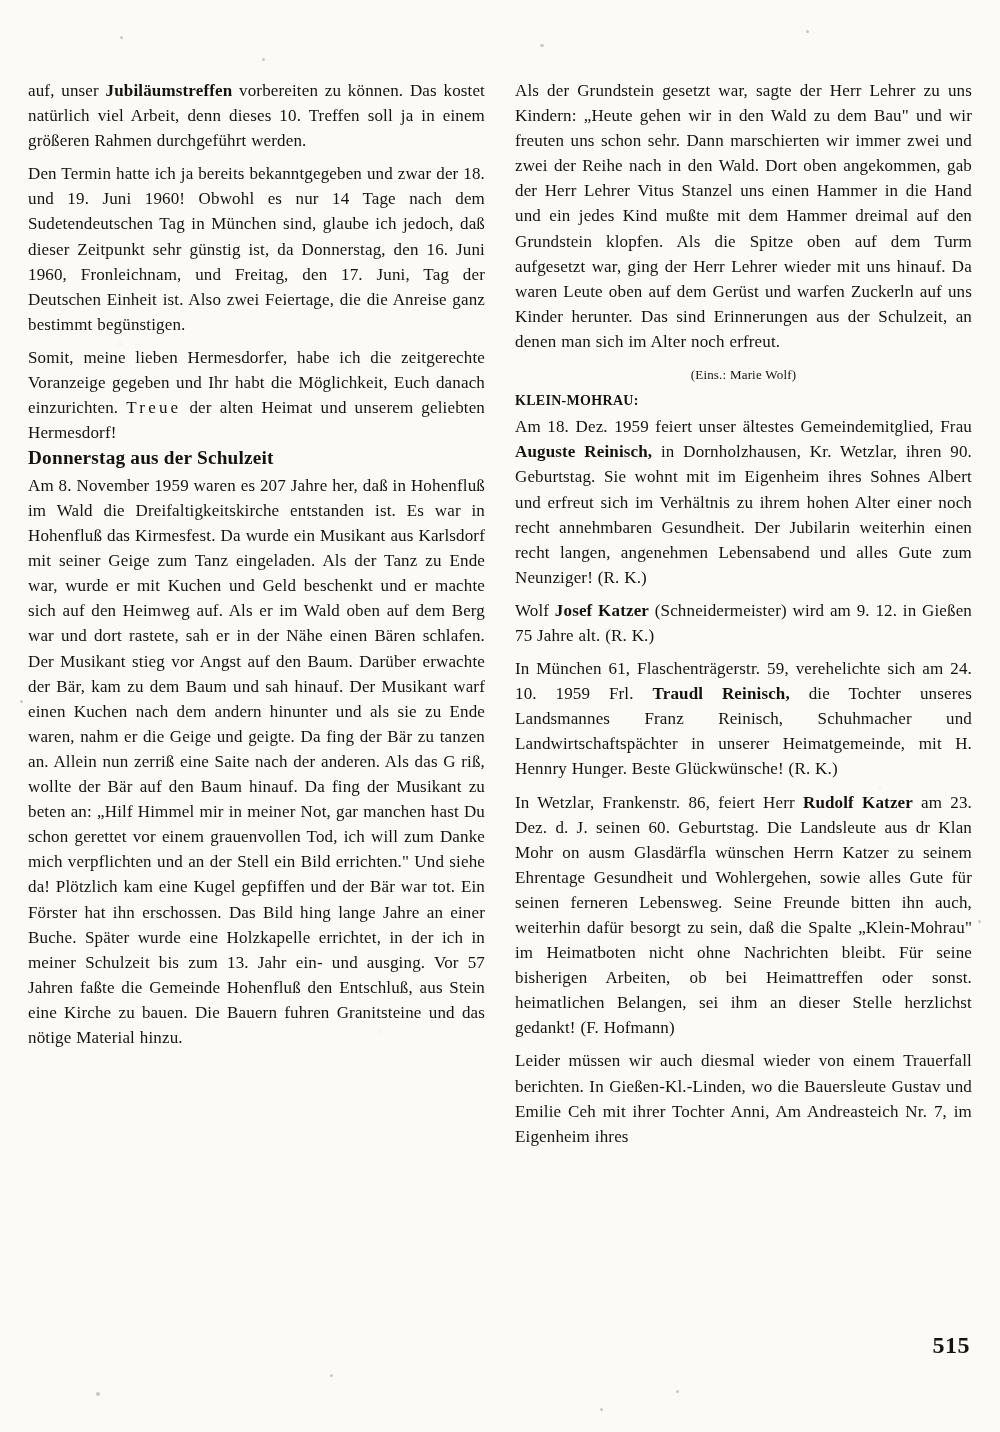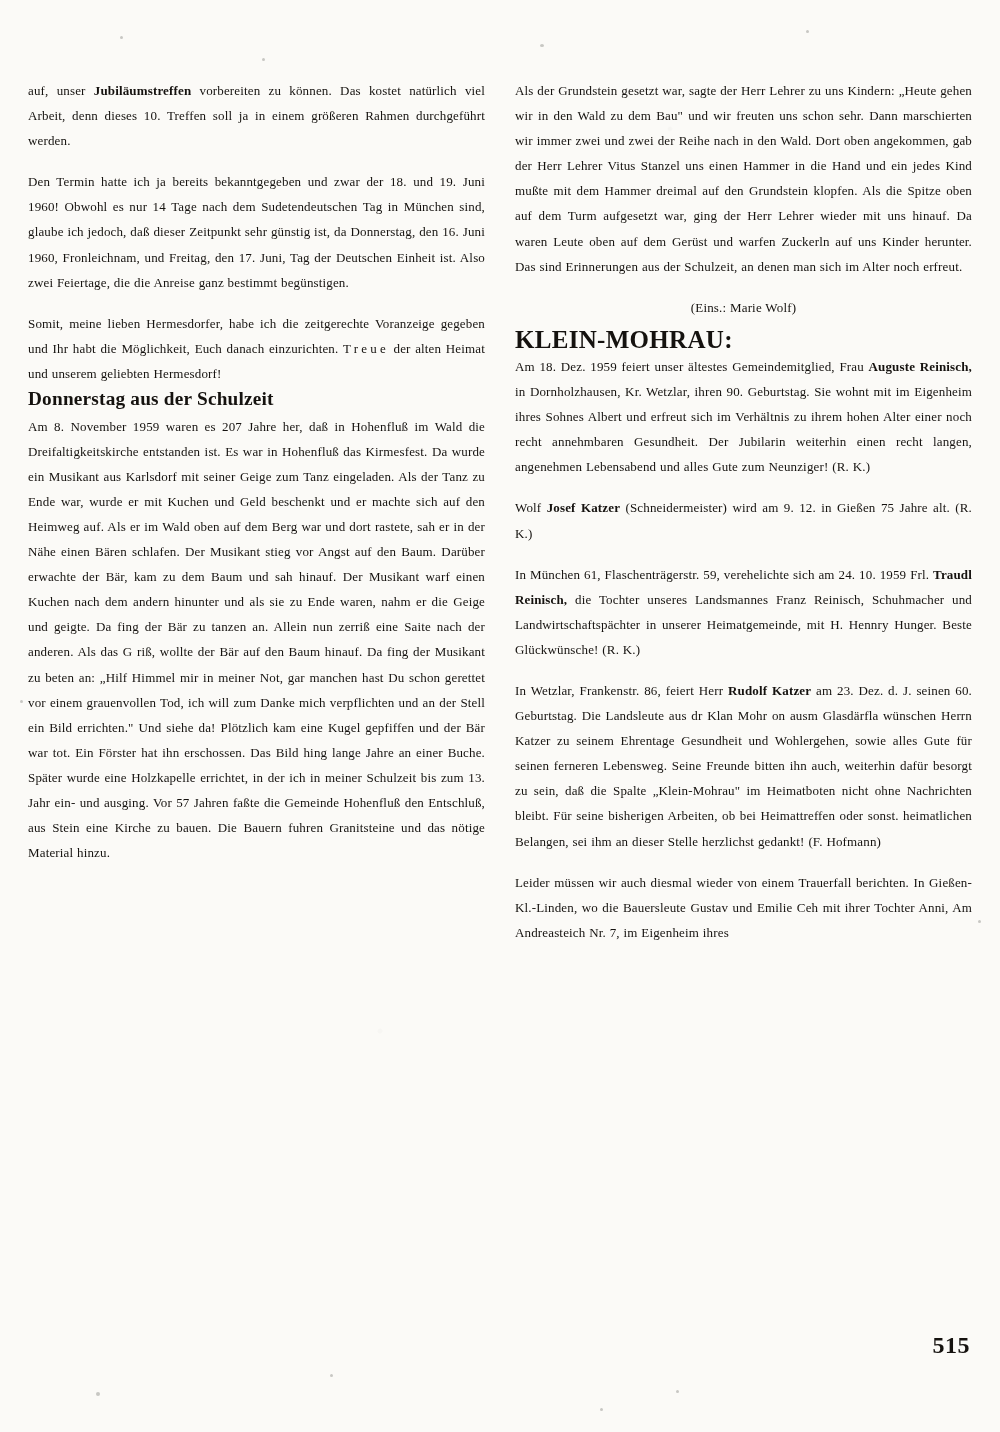--- a/index.html
+++ b/index.html
@@ -33,34 +33,33 @@
     top: 78px;
     width: 944px;
     display: flex;
     gap: 30px;
   }
   .col {
     width: 457px;
   }
   p {
     margin: 0 0 0 0;
-    font-size: 13px;
+    font-size: 17px;
     line-height: 25.1px;
     text-align: justify;
     text-justify: inter-word;
     letter-spacing: 0.15px;
     word-spacing: 0.4px;
   }
-  p + p { margin-top: 16px; }
+  p + p { margin-top: 8px; }
   .head {
     font-weight: bold;
-    font-size: 25px;
+    font-size: 14px;
     line-height: 25.6px;
     letter-spacing: 0.3px;
-    margin-top: 7px;
     margin-bottom: 1px;
   }
   .subhead {
     font-weight: bold;
     font-size: 19.3px;
     line-height: 25.6px;
     letter-spacing: 0.2px;
     margin-bottom: 2px;
   }
   b, .b { font-weight: bold; }

